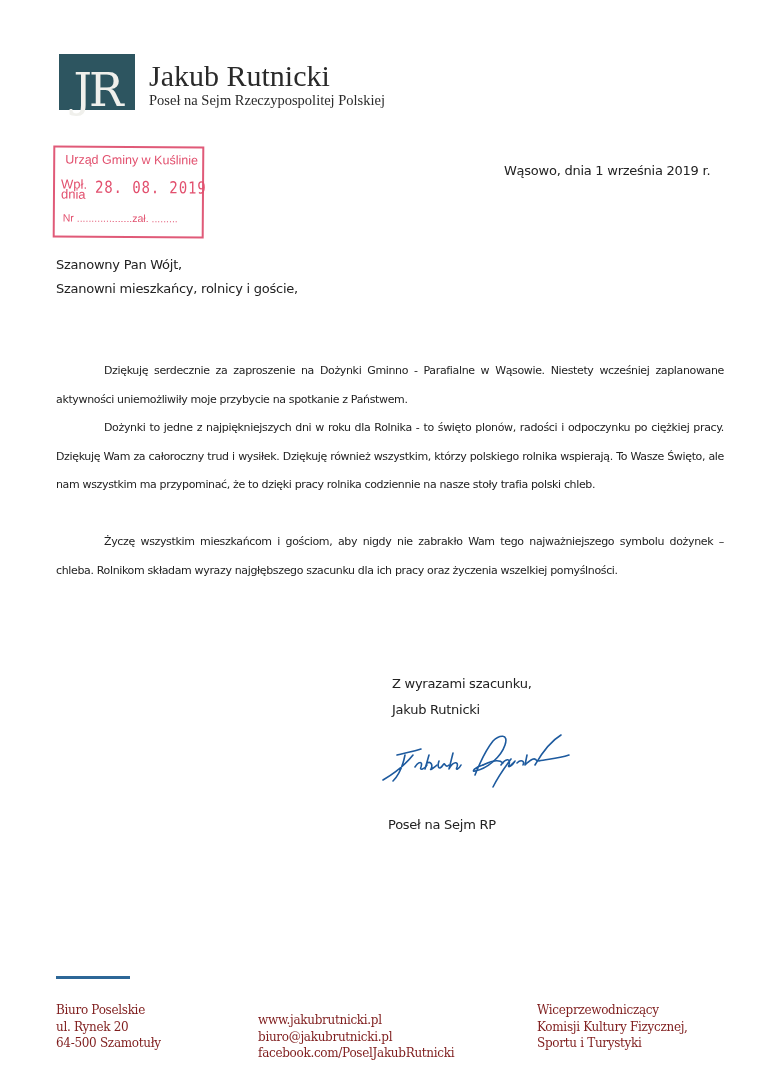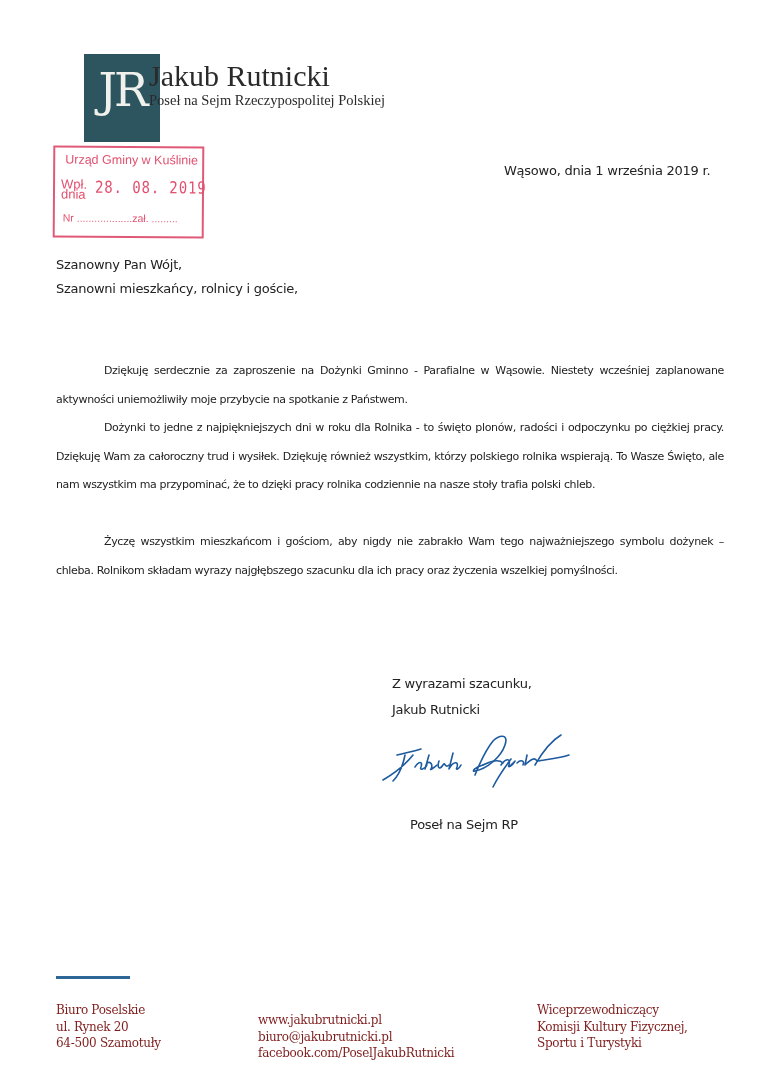--- a/index.html
+++ b/index.html
@@ -1,20 +1,20 @@
 <!DOCTYPE html>
 <html><head>
   <meta charset="utf-8">
   <style>
     html, body { margin: 0; padding: 0; background: #ffffff; }
     body { width: 764px; height: 1080px; position: relative; overflow: hidden; color: #1e1e1e; }
     .abs { position: absolute; }
 
     
-    .logo-box { left: 59px; top: 54px; width: 76px; height: 88px; background: #2d5560; margin-left: 25px; }
+    .logo-box { left: 59px; top: 54px; width: 76px; height: 56px; background: #2d5560; }
     .logo-letters { position: absolute; left: 0; top: 6px; width: 100%; text-align: center;
       font-family: "DejaVu Serif", serif; font-size: 46px; color: #f0f0ec; letter-spacing: -3px; line-height: 60px; }
     .hdr-name { left: 149px; top: 59px; font-family: "Liberation Serif", serif; font-size: 30px; color: #2a2a2a; line-height: 34px; white-space: nowrap; }
     .hdr-sub { left: 149px; top: 92px; font-family: "Liberation Serif", serif; font-size: 14.5px; color: #2a2a2a; white-space: nowrap; }
 
     
     .stamp { left: 53px; top: 146px; width: 147px; height: 88px; border: 2px solid #e05a78; transform: rotate(0.4deg); color: #e2506e;
       font-family: "Liberation Sans", sans-serif; }
     .stamp-title { position: absolute; left: 10px; top: 5px; font-size: 12.5px; white-space: nowrap; }
     .stamp-wpl { position: absolute; left: 6px; top: 32px; font-size: 13px; line-height: 10px; }
@@ -29,21 +29,21 @@
 
     .para { left: 56px; width: 668px; font-family: "DejaVu Sans", sans-serif; font-size: 11px; color: #222;
       line-height: 28.5px; text-align: justify; text-indent: 48px; letter-spacing: -0.35px; }
     .p1 { top: 357px; }
     .p2 { top: 414px; }
     .p3 { top: 528px; }
 
     .closing { left: 392px; top: 676px; }
     .signer { left: 392px; top: 702px; }
     .sig { left: 375px; top: 725px; width: 200px; height: 70px; }
-    .role { left: 410px; top: 817px; }
+    .role { left: 388px; top: 817px; }
 
     
     .foot-rule { left: 56px; top: 976px; width: 74px; height: 3px; background: #2d6797; }
     .foot { font-family: "DejaVu Serif", serif; font-size: 12px; color: #7f1d1d; line-height: 16.5px; white-space: nowrap; letter-spacing: -0.3px; }
     .foot-col1 { left: 56px; top: 1002px; }
     .foot-col2 { left: 258px; top: 1012px; }
     .foot-col3 { left: 537px; top: 1002px; }
     .foot div { display: block; }
   </style>
 </head>

